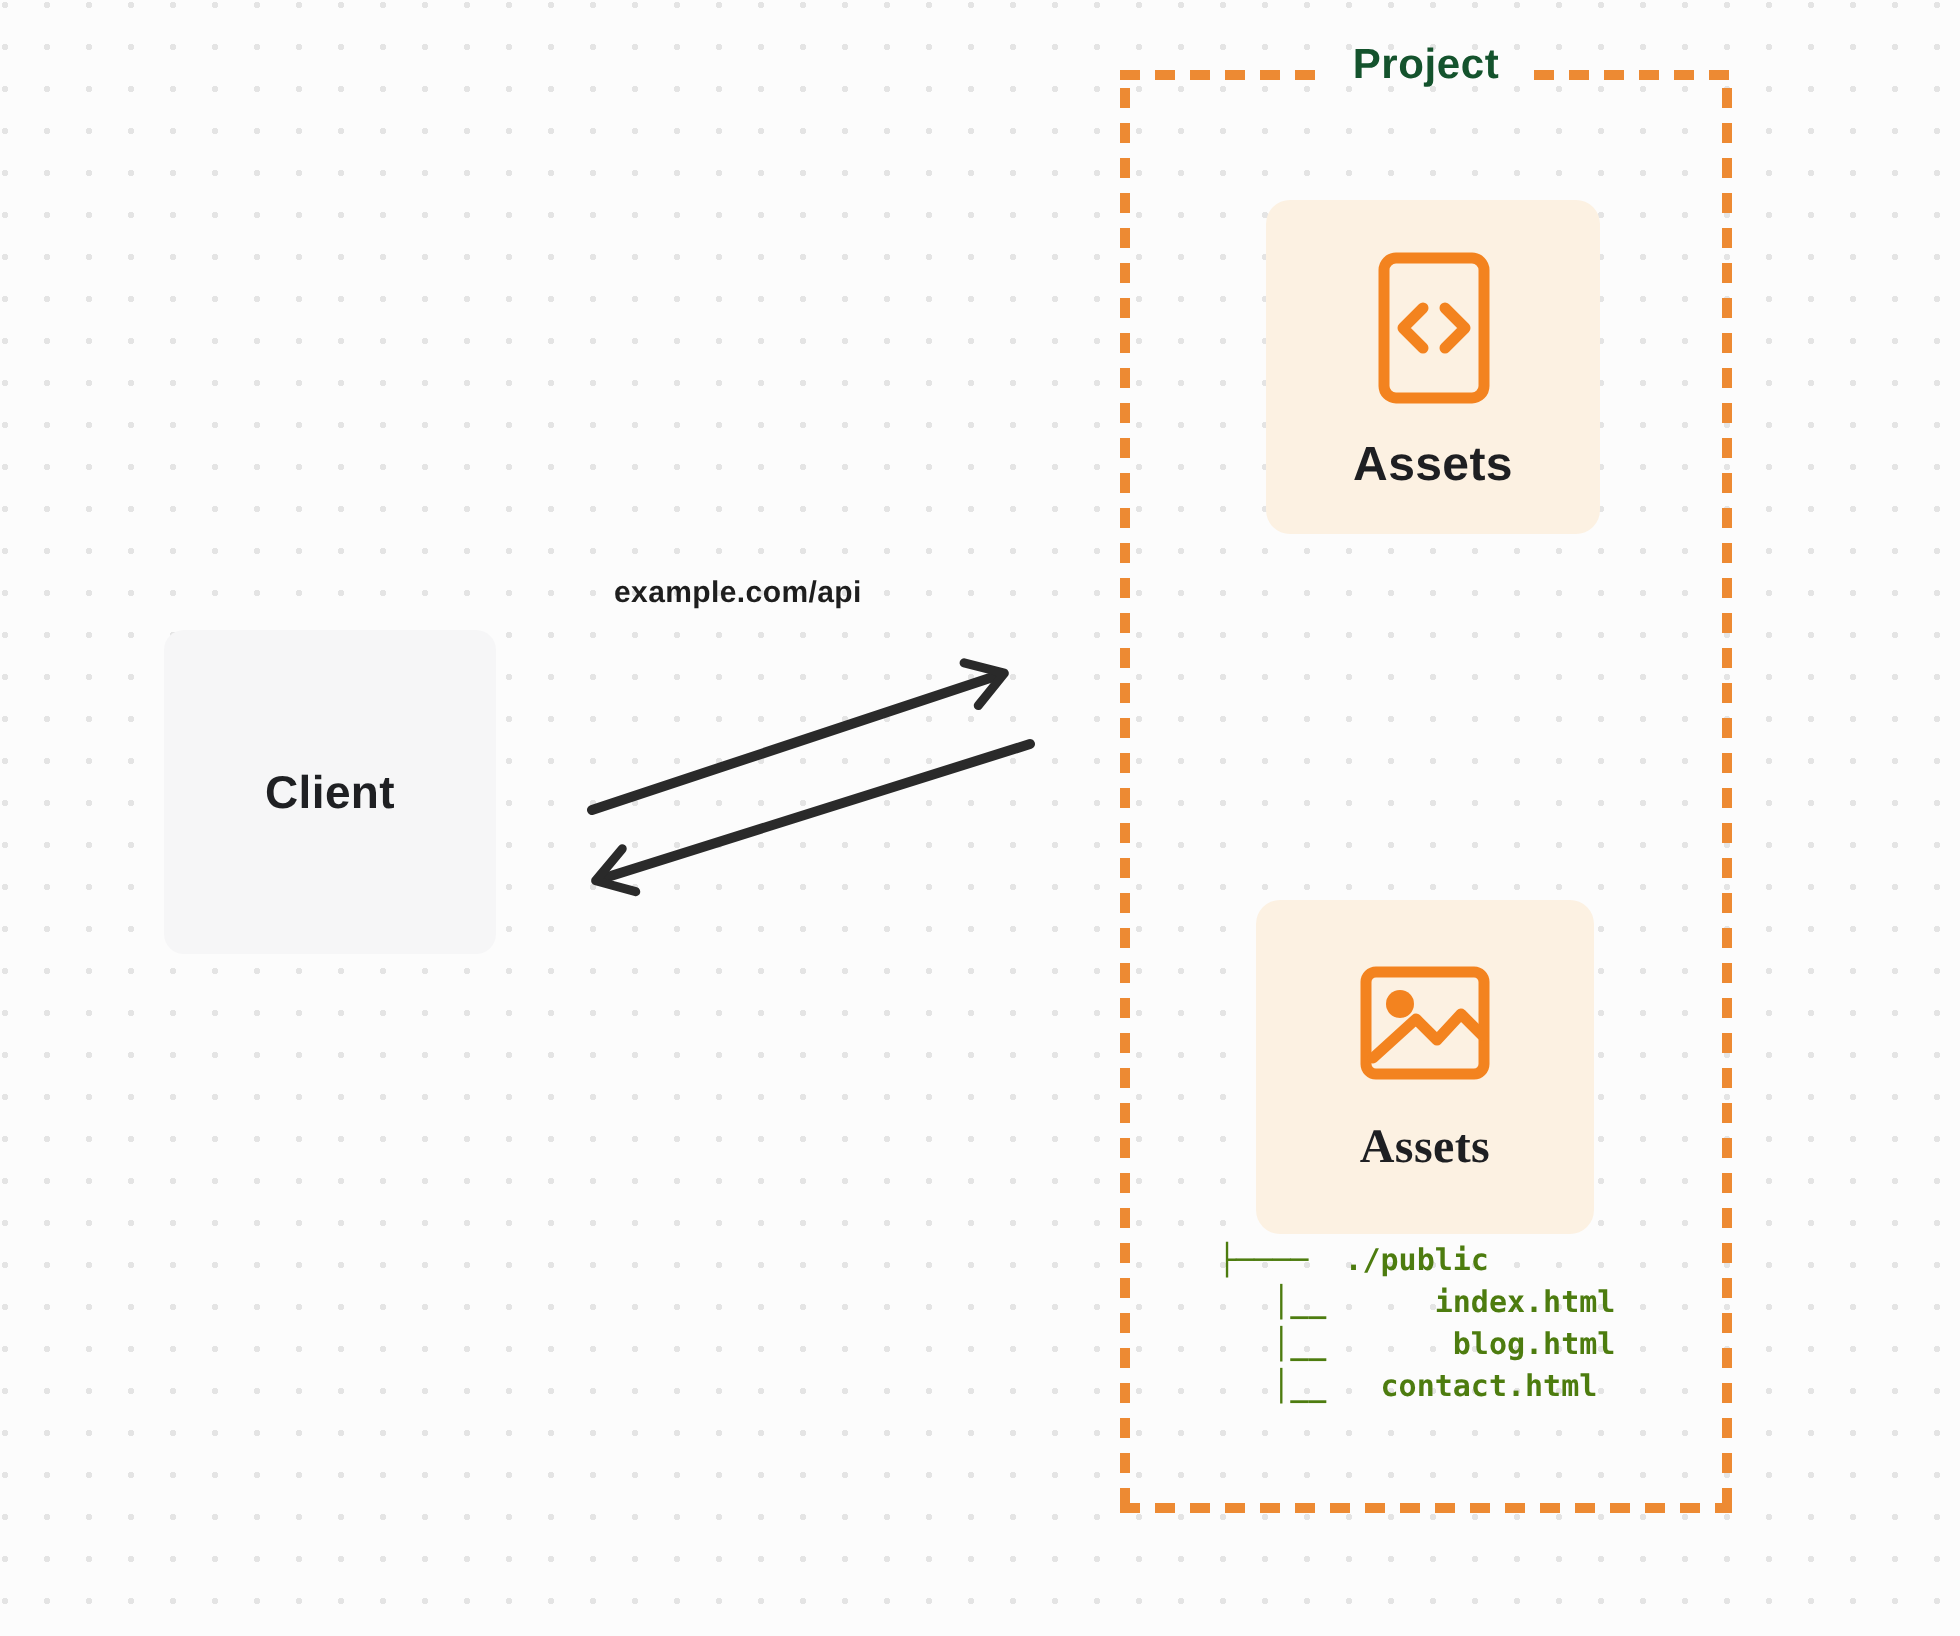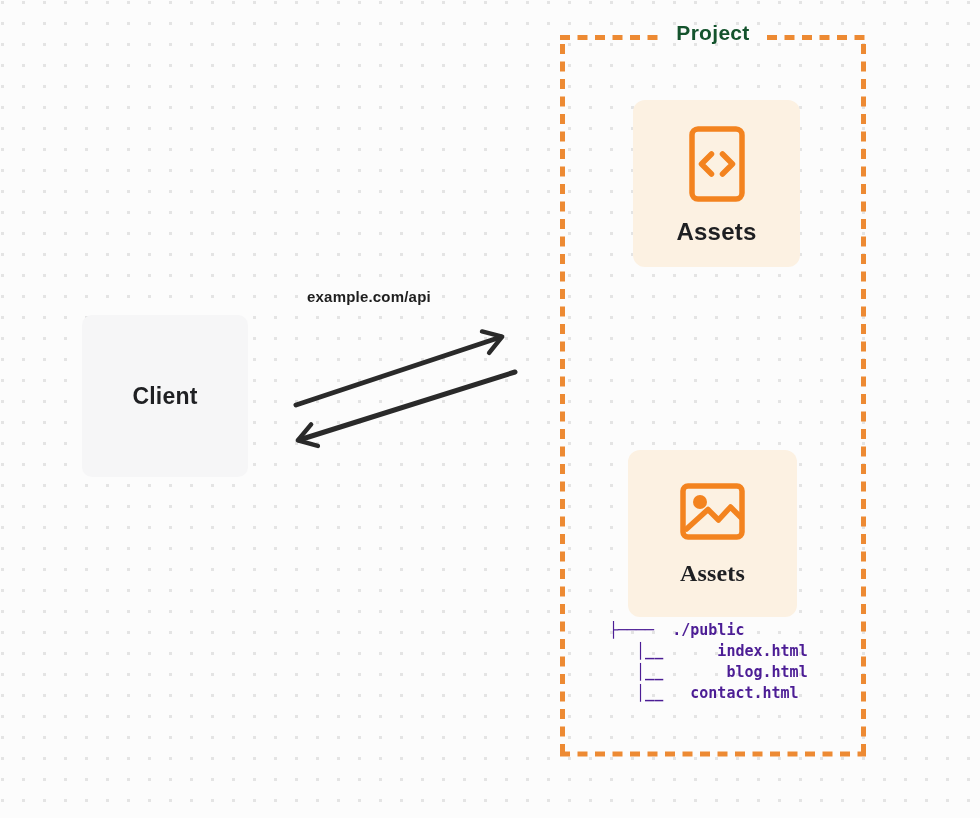--- a/index.html
+++ b/index.html
@@ -79,21 +79,21 @@
   .worker-card .node-label { margin-top: 12px; }
   .assets-card .node-label { margin-top: 16px; font-family: Liberation Serif, serif; }
 
   
   .file-tree {
     left: 609px; top: 620px;
     font-family: "DejaVu Sans Mono", "Liberation Mono", monospace;
     font-size: 15px;
     line-height: 21px;
     font-weight: 700;
-    color: #4c1d95;
+    color: #4d7c0f;
     white-space: pre;
   }
 </style>
 </head>
 <body>
 
 <svg id="connector-layer" viewBox="0 0 980 818" xmlns="http://www.w3.org/2000/svg">
   <defs>
     <marker id="arrowhead" viewBox="0 0 12 12" refX="8.5" refY="6" markerWidth="6" markerHeight="6" orient="auto-start-reverse">
       <path d="M2 1.5 L9 6 L2 10.5" fill="none" stroke="#2A2A2A" stroke-width="1.8" stroke-linecap="round" stroke-linejoin="round"></path>

